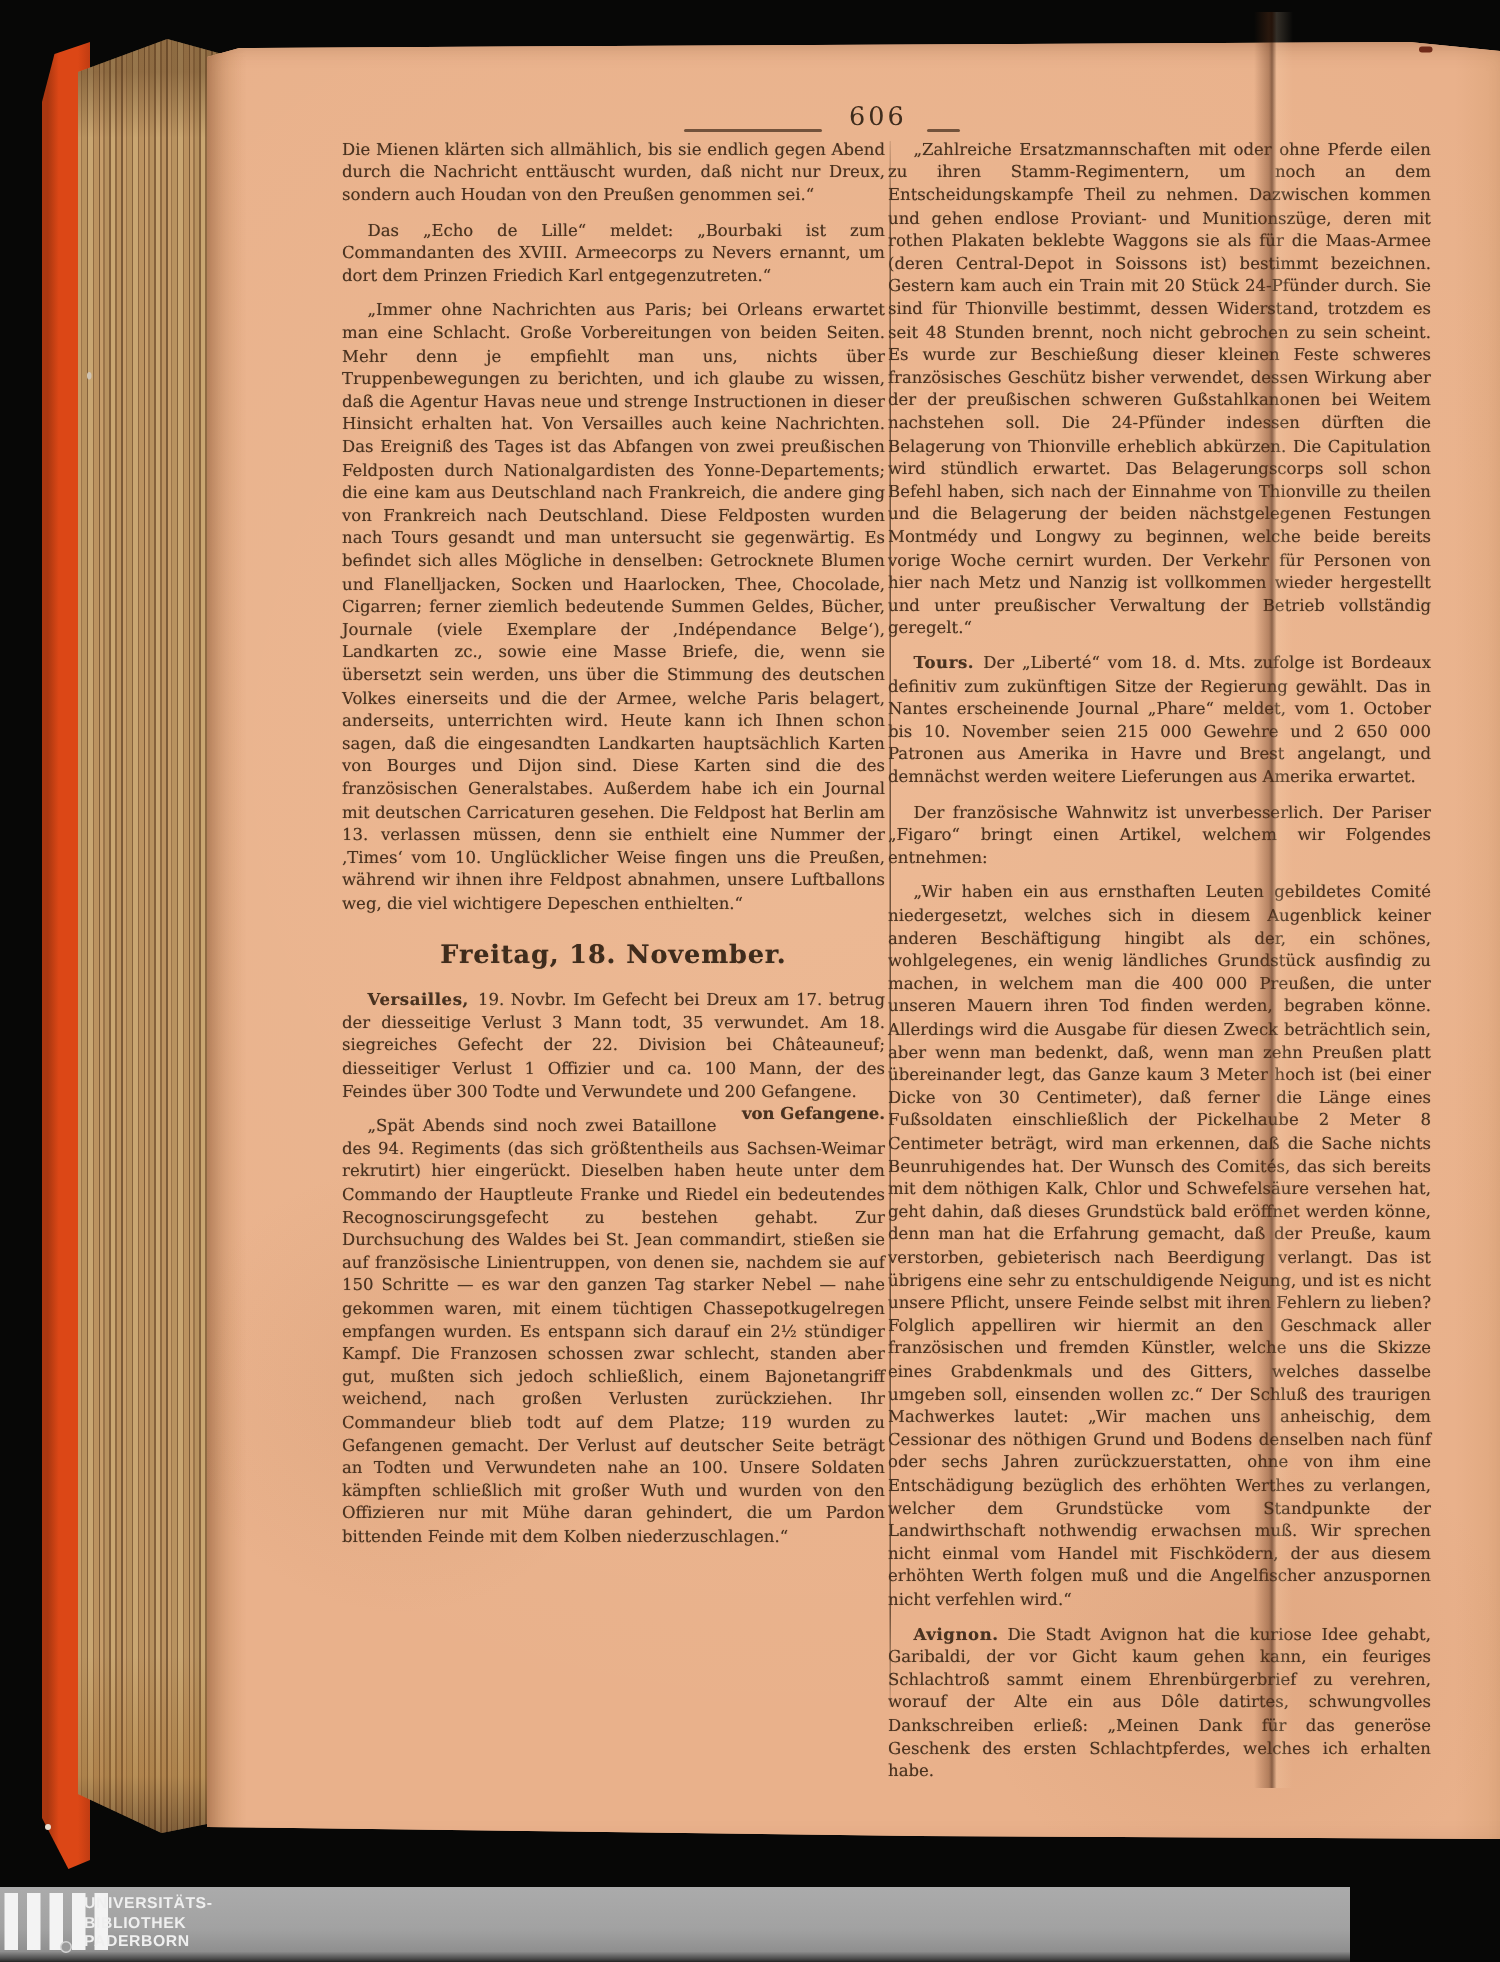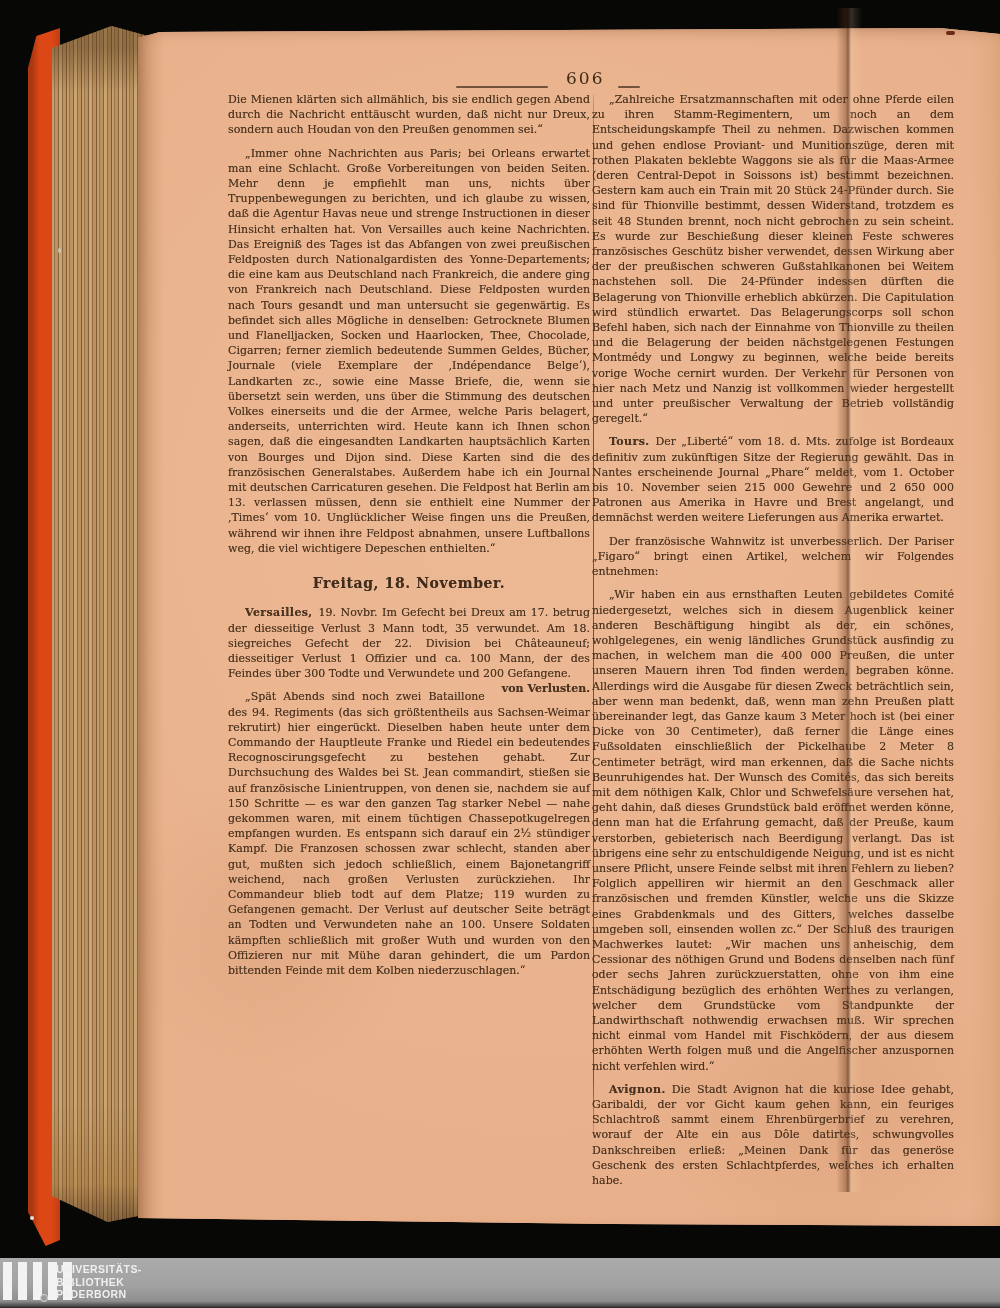--- a/index.html
+++ b/index.html
@@ -61,30 +61,30 @@
   .col{width:362px;color:var(--ink,#49321f);
     font-size:11px;line-height:15.2px;text-align:justify;
     text-shadow:0 0 .5px rgba(73,50,31,.55);
   }
   .para{margin:0 0 8px 0;text-indent:17px;}
   .para.noindent{text-indent:0;}
   .lead{font-weight:bold;letter-spacing:.4px;margin-right:6px;}
   .sig{float:right;font-weight:bold;}
   .heading{
     margin:20px 0 14px 0;text-align:center;text-indent:0;
-    font-size:14px;font-weight:bold;letter-spacing:.6px;color:#3f2c1c;
+    font-size:17px;font-weight:bold;letter-spacing:.6px;color:#3f2c1c;
   }
   
   .speck{position:absolute;border-radius:50%;}
   .speck-1{left:58px;top:248px;width:3px;height:5px;background:#cfc3b2;}
   .speck-2{left:30px;top:1216px;width:4px;height:4px;background:#e8e0d2;}
   .speck-3{left:946px;top:31px;width:9px;height:4px;background:#6e2a18;border-radius:2px;}
   
   .footer-bar{
-    position:absolute;left:0;bottom:0;width:1000px;height:50px;
+    position:absolute;left:0;bottom:0;width:900px;height:50px;
     background:linear-gradient(180deg,#ababab 0,var(--footer-gray,#a2a2a2) 55%,#8f8f8f 86%,#4a4a4a 96%,#242424 100%);
   }
   .logo-bars{position:absolute;left:3px;top:4px;height:38px;display:flex;gap:6px;}
   .logo-bar{width:9px;height:38px;background:var(--logo-white,#f3f3f3);}
   .logo-dot{position:absolute;left:40px;top:36px;width:6px;height:6px;border-radius:50%;
     background:#9a9a9a;border:1px solid #d6d6d6;}
   .logo-text{
     position:absolute;left:56px;top:5px;
     font-family:"Liberation Sans", sans-serif;font-weight:bold;
     font-size:10.5px;line-height:12.5px;letter-spacing:.4px;color:#efefef;
@@ -99,23 +99,24 @@
 <div class="page">
   <div class="page-header">
     <span class="rule rule-l"></span>
     <span class="pageno">606</span>
     <span class="rule rule-r"></span>
   </div>
   <div class="col-divider"></div>
   <div class="columns">
     <div class="col" id="col-left">
         <p class="para noindent">Die Mienen klärten sich allmählich, bis sie endlich gegen Abend durch die Nachricht enttäuscht wurden, daß nicht nur Dreux, sondern auch Houdan von den Preußen genommen sei.“</p>
+        <p class="para">Das „Echo de Lille“ meldet: „Bourbaki ist zum Commandanten des XVIII. Armeecorps zu Nevers ernannt, um dort dem Prinzen Friedich Karl entgegenzutreten.“</p>
         <p class="para">„Immer ohne Nachrichten aus Paris; bei Orleans erwartet man eine Schlacht. Große Vorbereitungen von beiden Seiten. Mehr denn je empfiehlt man uns, nichts über Truppenbewegungen zu berichten, und ich glaube zu wissen, daß die Agentur Havas neue und strenge Instructionen in dieser Hinsicht erhalten hat. Von Versailles auch keine Nachrichten. Das Ereigniß des Tages ist das Abfangen von zwei preußischen Feldposten durch Nationalgardisten des Yonne-Departements; die eine kam aus Deutschland nach Frankreich, die andere ging von Frankreich nach Deutschland. Diese Feldposten wurden nach Tours gesandt und man untersucht sie gegenwärtig. Es befindet sich alles Mögliche in denselben: Getrocknete Blumen und Flanelljacken, Socken und Haarlocken, Thee, Chocolade, Cigarren; ferner ziemlich bedeutende Summen Geldes, Bücher, Journale (viele Exemplare der ‚Indépendance Belge‘), Landkarten zc., sowie eine Masse Briefe, die, wenn sie übersetzt sein werden, uns über die Stimmung des deutschen Volkes einerseits und die der Armee, welche Paris belagert, anderseits, unterrichten wird. Heute kann ich Ihnen schon sagen, daß die eingesandten Landkarten hauptsächlich Karten von Bourges und Dijon sind. Diese Karten sind die des französischen Generalstabes. Außerdem habe ich ein Journal mit deutschen Carricaturen gesehen. Die Feldpost hat Berlin am 13. verlassen müssen, denn sie enthielt eine Nummer der ‚Times‘ vom 10. Unglücklicher Weise fingen uns die Preußen, während wir ihnen ihre Feldpost abnahmen, unsere Luftballons weg, die viel wichtigere Depeschen enthielten.“</p>
         <h2 class="heading">Freitag, 18. November.</h2>
-        <p class="para"><b class="lead">Versailles,</b>19. Novbr.  Im Gefecht bei Dreux am 17. betrug der diesseitige Verlust 3 Mann todt, 35 verwundet. Am 18. siegreiches Gefecht der 22. Division bei Châteauneuf; diesseitiger Verlust 1 Offizier und ca. 100 Mann, der des Feindes über 300 Todte und Verwundete und 200 Gefangene.<span class="sig">von Verlusten.</span></p>
+        <p class="para"><b class="lead">Versailles,</b>19. Novbr.  Im Gefecht bei Dreux am 17. betrug der diesseitige Verlust 3 Mann todt, 35 verwundet. Am 18. siegreiches Gefecht der 22. Division bei Châteauneuf; diesseitiger Verlust 1 Offizier und ca. 100 Mann, der des Feindes über 300 Todte und Verwundete und 200 Gefangene.<span class="sig">von Gefangene.</span></p>
         <p class="para">„Spät Abends sind noch zwei Bataillone des 94. Regiments (das sich größtentheils aus Sachsen-Weimar rekrutirt) hier eingerückt. Dieselben haben heute unter dem Commando der Hauptleute Franke und Riedel ein bedeutendes Recognoscirungsgefecht zu bestehen gehabt. Zur Durchsuchung des Waldes bei St. Jean commandirt, stießen sie auf französische Linientruppen, von denen sie, nachdem sie auf 150 Schritte — es war den ganzen Tag starker Nebel — nahe gekommen waren, mit einem tüchtigen Chassepotkugelregen empfangen wurden. Es entspann sich darauf ein 2½ stündiger Kampf. Die Franzosen schossen zwar schlecht, standen aber gut, mußten sich jedoch schließlich, einem Bajonetangriff weichend, nach großen Verlusten zurückziehen. Ihr Commandeur blieb todt auf dem Platze; 119 wurden zu Gefangenen gemacht. Der Verlust auf deutscher Seite beträgt an Todten und Verwundeten nahe an 100. Unsere Soldaten kämpften schließlich mit großer Wuth und wurden von den Offizieren nur mit Mühe daran gehindert, die um Pardon bittenden Feinde mit dem Kolben niederzuschlagen.“</p>
       </div>
     <div class="col" id="col-right">
         <p class="para">„Zahlreiche Ersatzmannschaften mit oder ohne Pferde eilen zu ihren Stamm-Regimentern, um noch an dem Entscheidungskampfe Theil zu nehmen. Dazwischen kommen und gehen endlose Proviant- und Munitionszüge, deren mit rothen Plakaten beklebte Waggons sie als für die Maas-Armee (deren Central-Depot in Soissons ist) bestimmt bezeichnen. Gestern kam auch ein Train mit 20 Stück 24-Pfünder durch. Sie sind für Thionville bestimmt, dessen Widerstand, trotzdem es seit 48 Stunden brennt, noch nicht gebrochen zu sein scheint. Es wurde zur Beschießung dieser kleinen Feste schweres französisches Geschütz bisher verwendet, dessen Wirkung aber der der preußischen schweren Gußstahlkanonen bei Weitem nachstehen soll. Die 24-Pfünder indessen dürften die Belagerung von Thionville erheblich abkürzen. Die Capitulation wird stündlich erwartet. Das Belagerungscorps soll schon Befehl haben, sich nach der Einnahme von Thionville zu theilen und die Belagerung der beiden nächstgelegenen Festungen Montmédy und Longwy zu beginnen, welche beide bereits vorige Woche cernirt wurden. Der Verkehr für Personen von hier nach Metz und Nanzig ist vollkommen wieder hergestellt und unter preußischer Verwaltung der Betrieb vollständig geregelt.“</p>
         <p class="para"><b class="lead">Tours.</b>Der „Liberté“ vom 18. d. Mts. zufolge ist Bordeaux definitiv zum zukünftigen Sitze der Regierung gewählt. Das in Nantes erscheinende Journal „Phare“ meldet, vom 1. October bis 10. November seien 215 000 Gewehre und 2 650 000 Patronen aus Amerika in Havre und Brest angelangt, und demnächst werden weitere Lieferungen aus Amerika erwartet.</p>
         <p class="para">Der französische Wahnwitz ist unverbesserlich. Der Pariser „Figaro“ bringt einen Artikel, welchem wir Folgendes entnehmen:</p>
         <p class="para">„Wir haben ein aus ernsthaften Leuten gebildetes Comité niedergesetzt, welches sich in diesem Augenblick keiner anderen Beschäftigung hingibt als der, ein schönes, wohlgelegenes, ein wenig ländliches Grundstück ausfindig zu machen, in welchem man die 400 000 Preußen, die unter unseren Mauern ihren Tod finden werden, begraben könne. Allerdings wird die Ausgabe für diesen Zweck beträchtlich sein, aber wenn man bedenkt, daß, wenn man zehn Preußen platt übereinander legt, das Ganze kaum 3 Meter hoch ist (bei einer Dicke von 30 Centimeter), daß ferner die Länge eines Fußsoldaten einschließlich der Pickelhaube 2 Meter 8 Centimeter beträgt, wird man erkennen, daß die Sache nichts Beunruhigendes hat. Der Wunsch des Comités, das sich bereits mit dem nöthigen Kalk, Chlor und Schwefelsäure versehen hat, geht dahin, daß dieses Grundstück bald eröffnet werden könne, denn man hat die Erfahrung gemacht, daß der Preuße, kaum verstorben, gebieterisch nach Beerdigung verlangt. Das ist übrigens eine sehr zu entschuldigende Neigung, und ist es nicht unsere Pflicht, unsere Feinde selbst mit ihren Fehlern zu lieben? Folglich appelliren wir hiermit an den Geschmack aller französischen und fremden Künstler, welche uns die Skizze eines Grabdenkmals und des Gitters, welches dasselbe umgeben soll, einsenden wollen zc.“ Der Schluß des traurigen Machwerkes lautet: „Wir machen uns anheischig, dem Cessionar des nöthigen Grund und Bodens denselben nach fünf oder sechs Jahren zurückzuerstatten, ohne von ihm eine Entschädigung bezüglich des erhöhten Werthes zu verlangen, welcher dem Grundstücke vom Standpunkte der Landwirthschaft nothwendig erwachsen muß. Wir sprechen nicht einmal vom Handel mit Fischködern, der aus diesem erhöhten Werth folgen muß und die Angelfischer anzuspornen nicht verfehlen wird.“</p>
         <p class="para"><b class="lead">Avignon.</b>Die Stadt Avignon hat die kuriose Idee gehabt, Garibaldi, der vor Gicht kaum gehen kann, ein feuriges Schlachtroß sammt einem Ehrenbürgerbrief zu verehren, worauf der Alte ein aus Dôle datirtes, schwungvolles Dankschreiben erließ: „Meinen Dank für das generöse Geschenk des ersten Schlachtpferdes, welches ich erhalten habe.</p>
       </div>
   </div>

